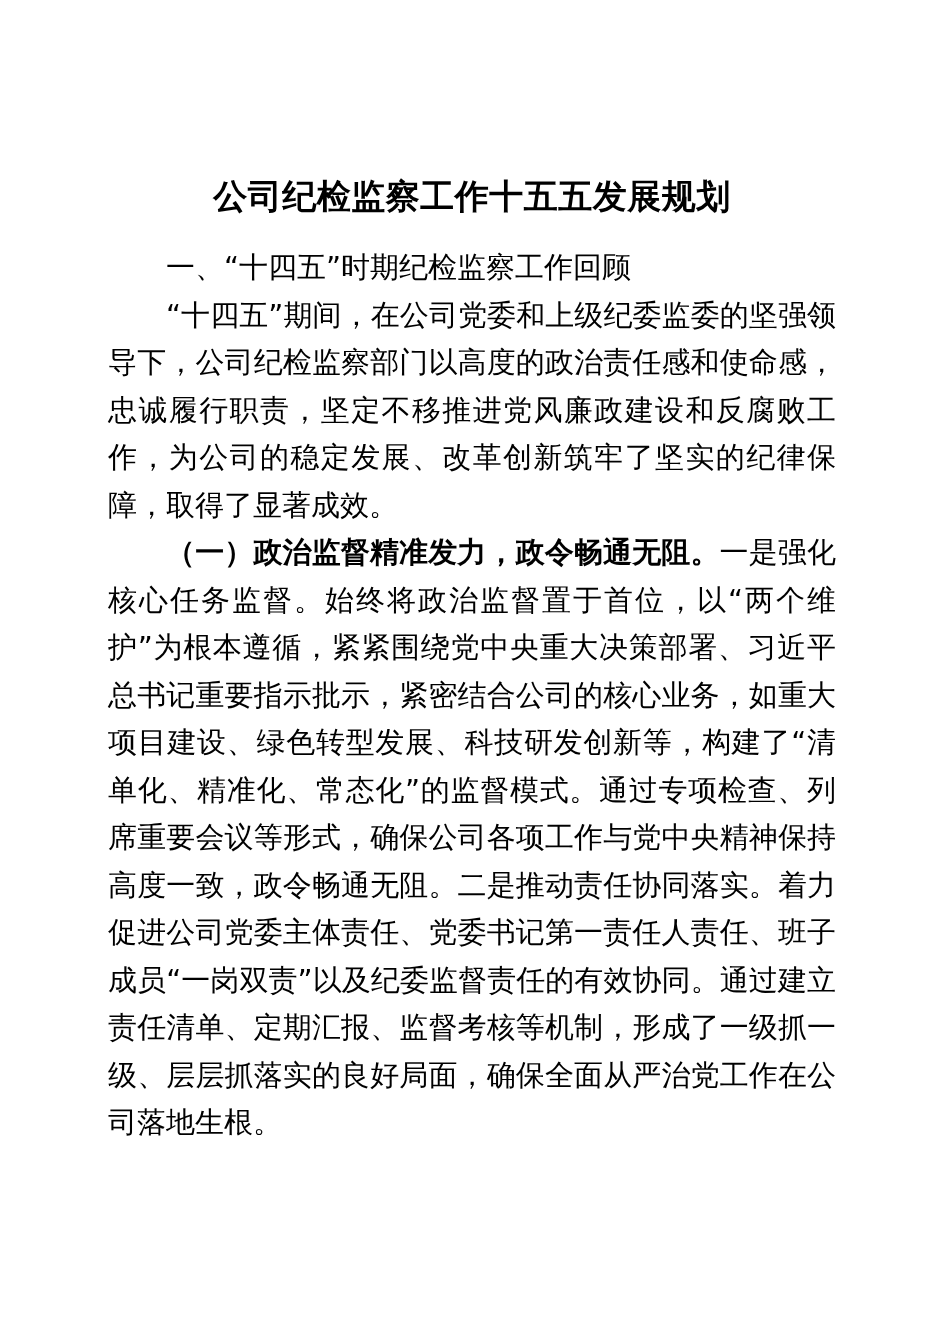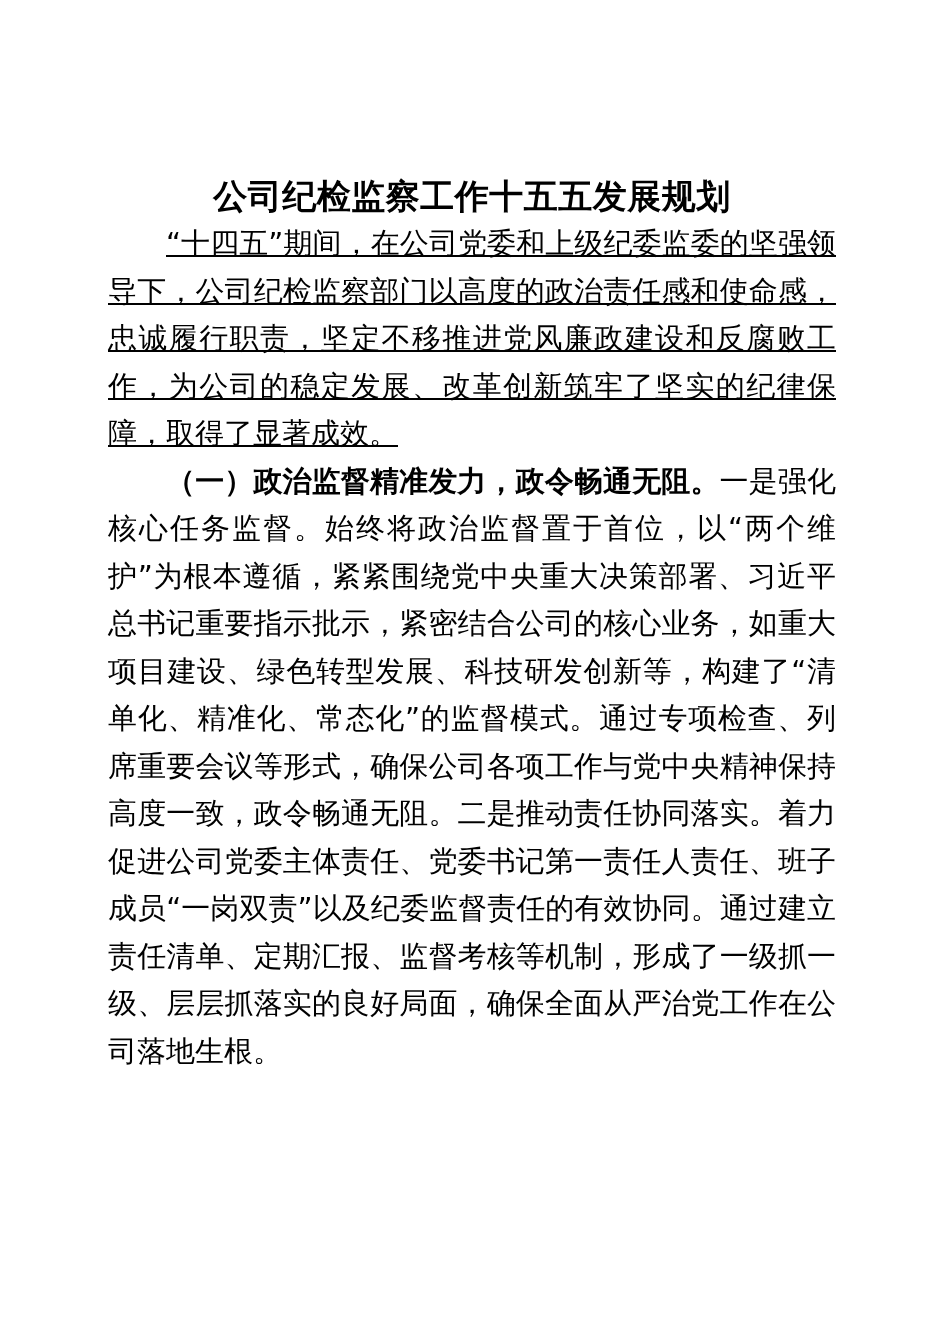--- a/index.html
+++ b/index.html
@@ -51,36 +51,36 @@
     word-break: break-all;
   }
   .para.indent {
     text-indent: 58px;
   }
   .para.heading-1 {
     margin-top: 24px;
   }
   .para.first-body {
     margin-top: 0;
-    text-decoration: underline;
   }
   .para.section {
     margin-top: 0;
   }
   .bold-run {
     font-weight: 700;
   }
 </style>
 </head>
 <body>
 
 <div class="page">
   <div class="content">
 
     <h1 class="doc-title">公司纪检监察工作十五五发展规划</h1>
 
+    <p class="para indent heading-1">一、“十四五”时期纪检监察工作回顾</p>
 
     <p class="para indent first-body">“十四五”期间，在公司党委和上级纪委监委的坚强领导下，公司纪检监察部门以高度的政治责任感和使命感，忠诚履行职责，坚定不移推进党风廉政建设和反腐败工作，为公司的稳定发展、改革创新筑牢了坚实的纪律保障，取得了显著成效。</p>
 
     <p class="para indent section"><span class="bold-run">（一）政治监督精准发力，政令畅通无阻。</span><span>一是强化核心任务监督。始终将政治监督置于首位，以“两个维护”为根本遵循，紧紧围绕党中央重大决策部署、习近平总书记重要指示批示，紧密结合公司的核心业务，如重大项目建设、绿色转型发展、科技研发创新等，构建了“清单化、精准化、常态化”的监督模式。通过专项检查、列席重要会议等形式，确保公司各项工作与党中央精神保持高度一致，政令畅通无阻。二是推动责任协同落实。着力促进公司党委主体责任、党委书记第一责任人责任、班子成员“一岗双责”以及纪委监督责任的有效协同。通过建立责任清单、定期汇报、监督考核等机制，形成了一级抓一级、层层抓落实的良好局面，确保全面从严治党工作在公司落地生根。</span></p>
 
   </div>
 </div>
 
 </body></html>

